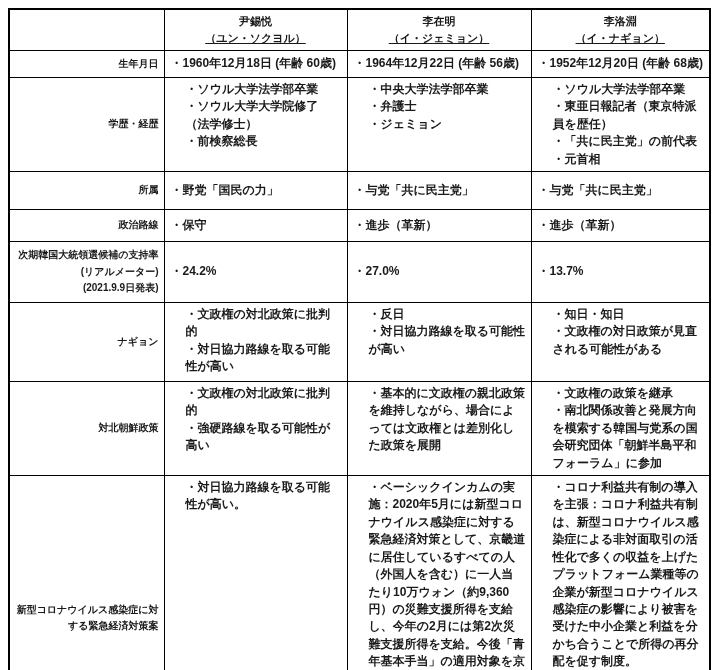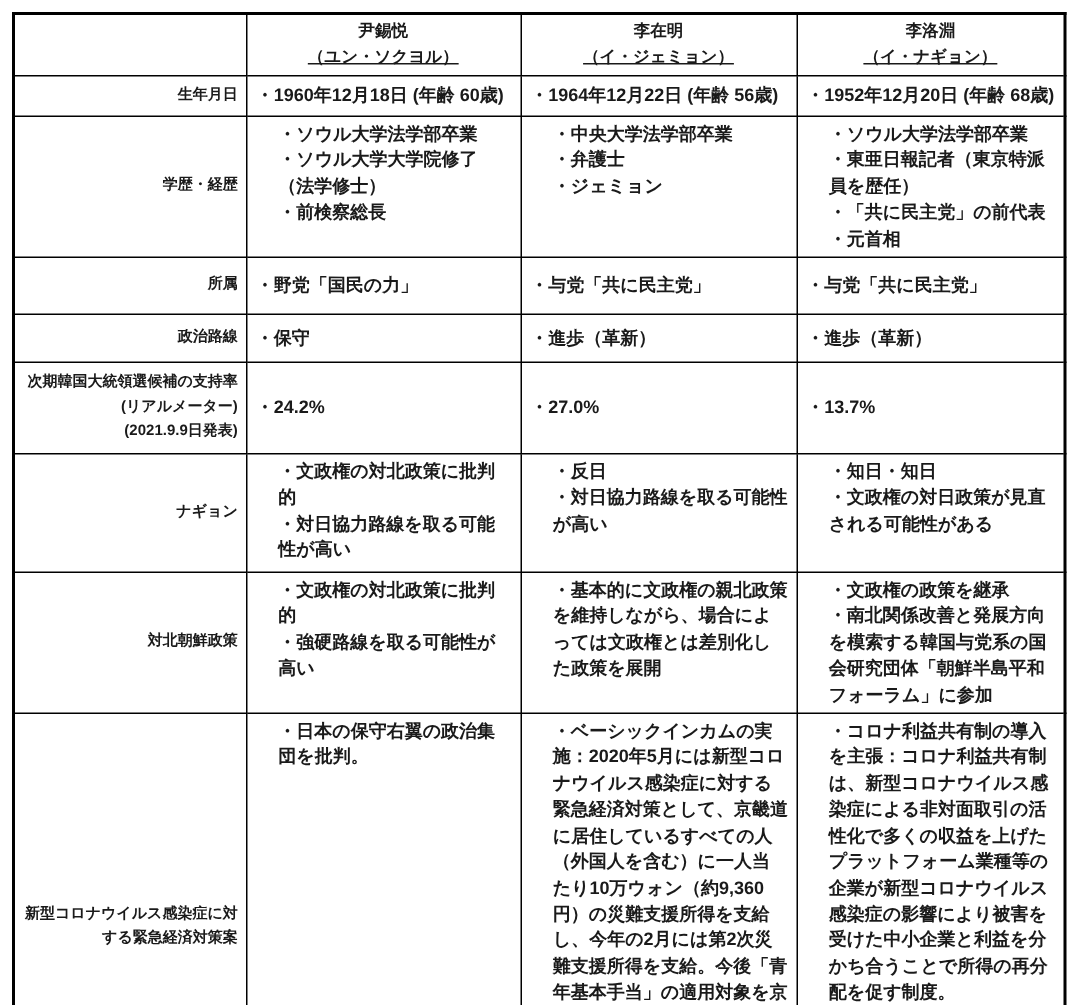--- a/index.html
+++ b/index.html
@@ -196,21 +196,21 @@
         <td class="cell v-top">
           <span class="cell-item">・文政権の政策を継承</span>
           <span class="cell-item">・南北関係改善と発展方向を模索する韓国与党系の国会研究団体「朝鮮半島平和フォーラム」に参加</span>
         </td>
       </tr>
       <tr style="height: 206px;">
         <th class="rowlabel">
           <span class="label-line">新型コロナウイルス感染症に対する緊急経済対策案</span>
         </th>
         <td class="cell v-top">
-          <span class="cell-item">・日本の保守右翼の政治集団を批判。</span>
+          <span class="cell-item">・対日協力路線を取る可能性が高い。</span>
         </td>
         <td class="cell v-top">
           <span class="cell-item">・ベーシックインカムの実施：2020年5月には新型コロナウイルス感染症に対する緊急経済対策として、京畿道に居住しているすべての人（外国人を含む）に一人当たり10万ウォン（約9,360円）の災難支援所得を支給し、今年の2月には第2次災難支援所得を支給。今後「青年基本手当」の適用対象を京畿道のすべての住民に拡大し、将来的には韓国国内のすべての人々に定期的に一定金額の手当を支給したいと意見を表明。</span>
         </td>
         <td class="cell v-top">
           <span class="cell-item">・コロナ利益共有制の導入を主張：コロナ利益共有制は、新型コロナウイルス感染症による非対面取引の活性化で多くの収益を上げたプラットフォーム業種等の企業が新型コロナウイルス感染症の影響により被害を受けた中小企業と利益を分かち合うことで所得の再分配を促す制度。</span>
         </td>
       </tr>
     </tbody>
 </table>

